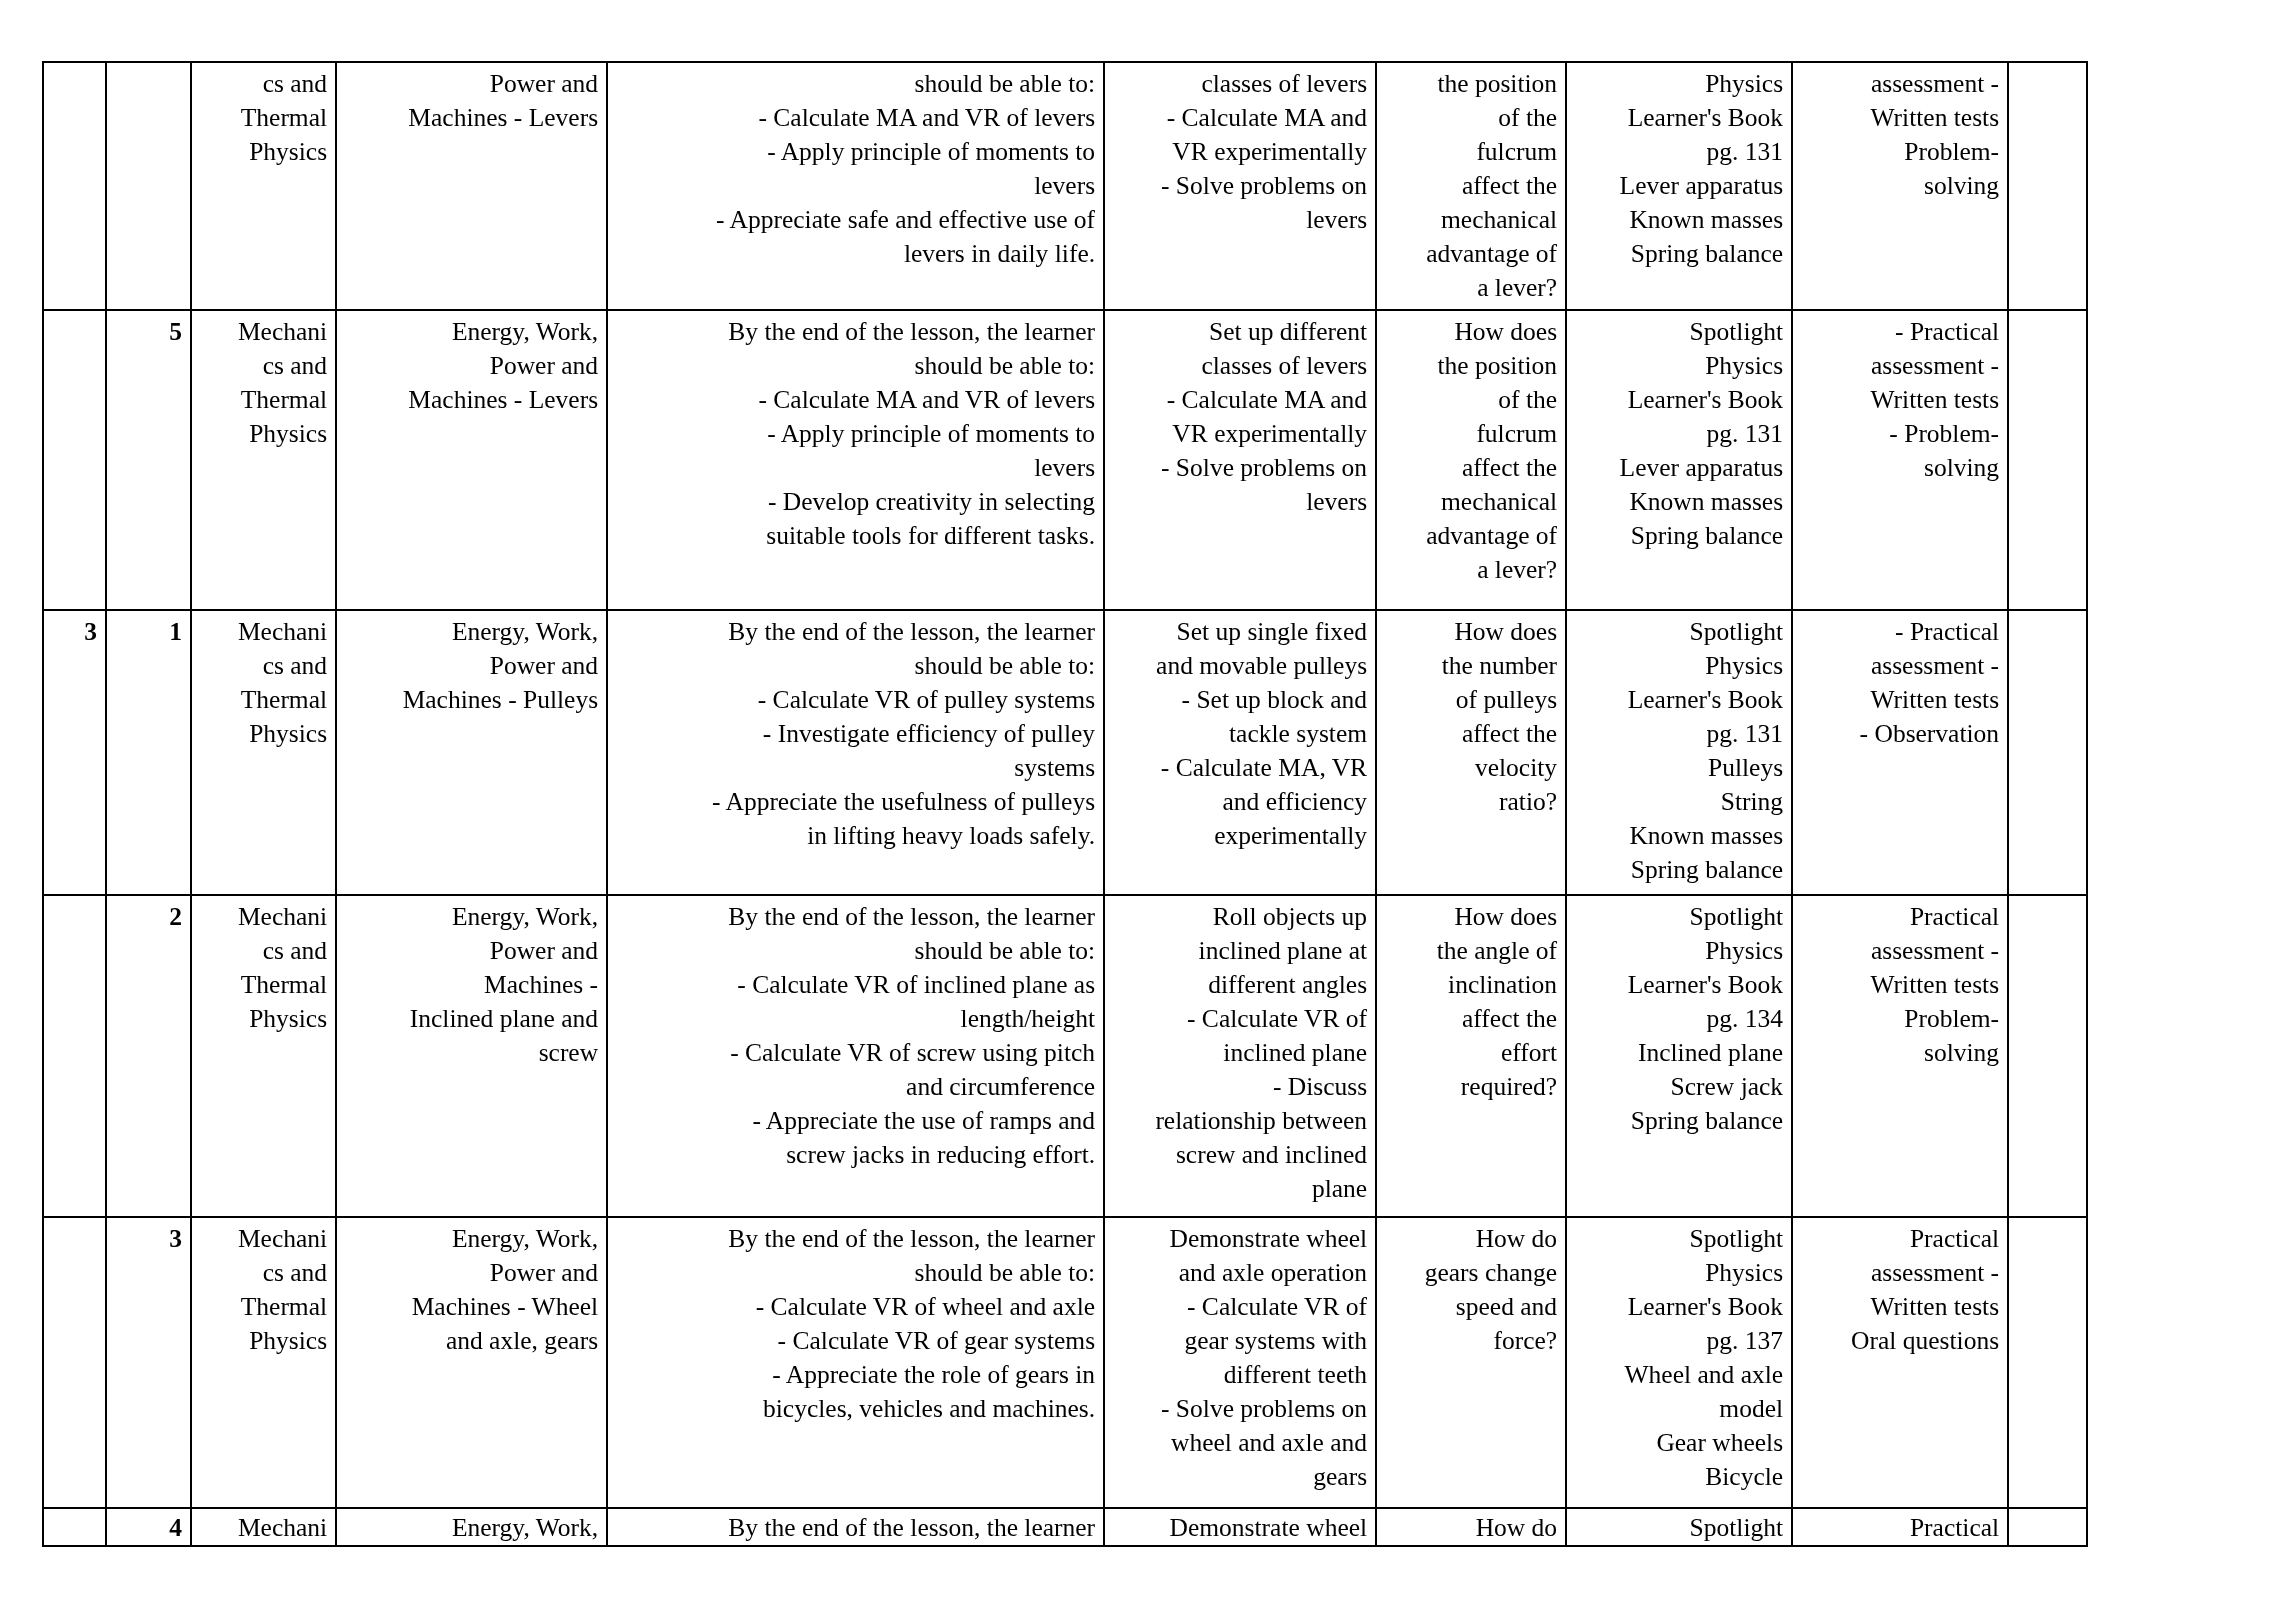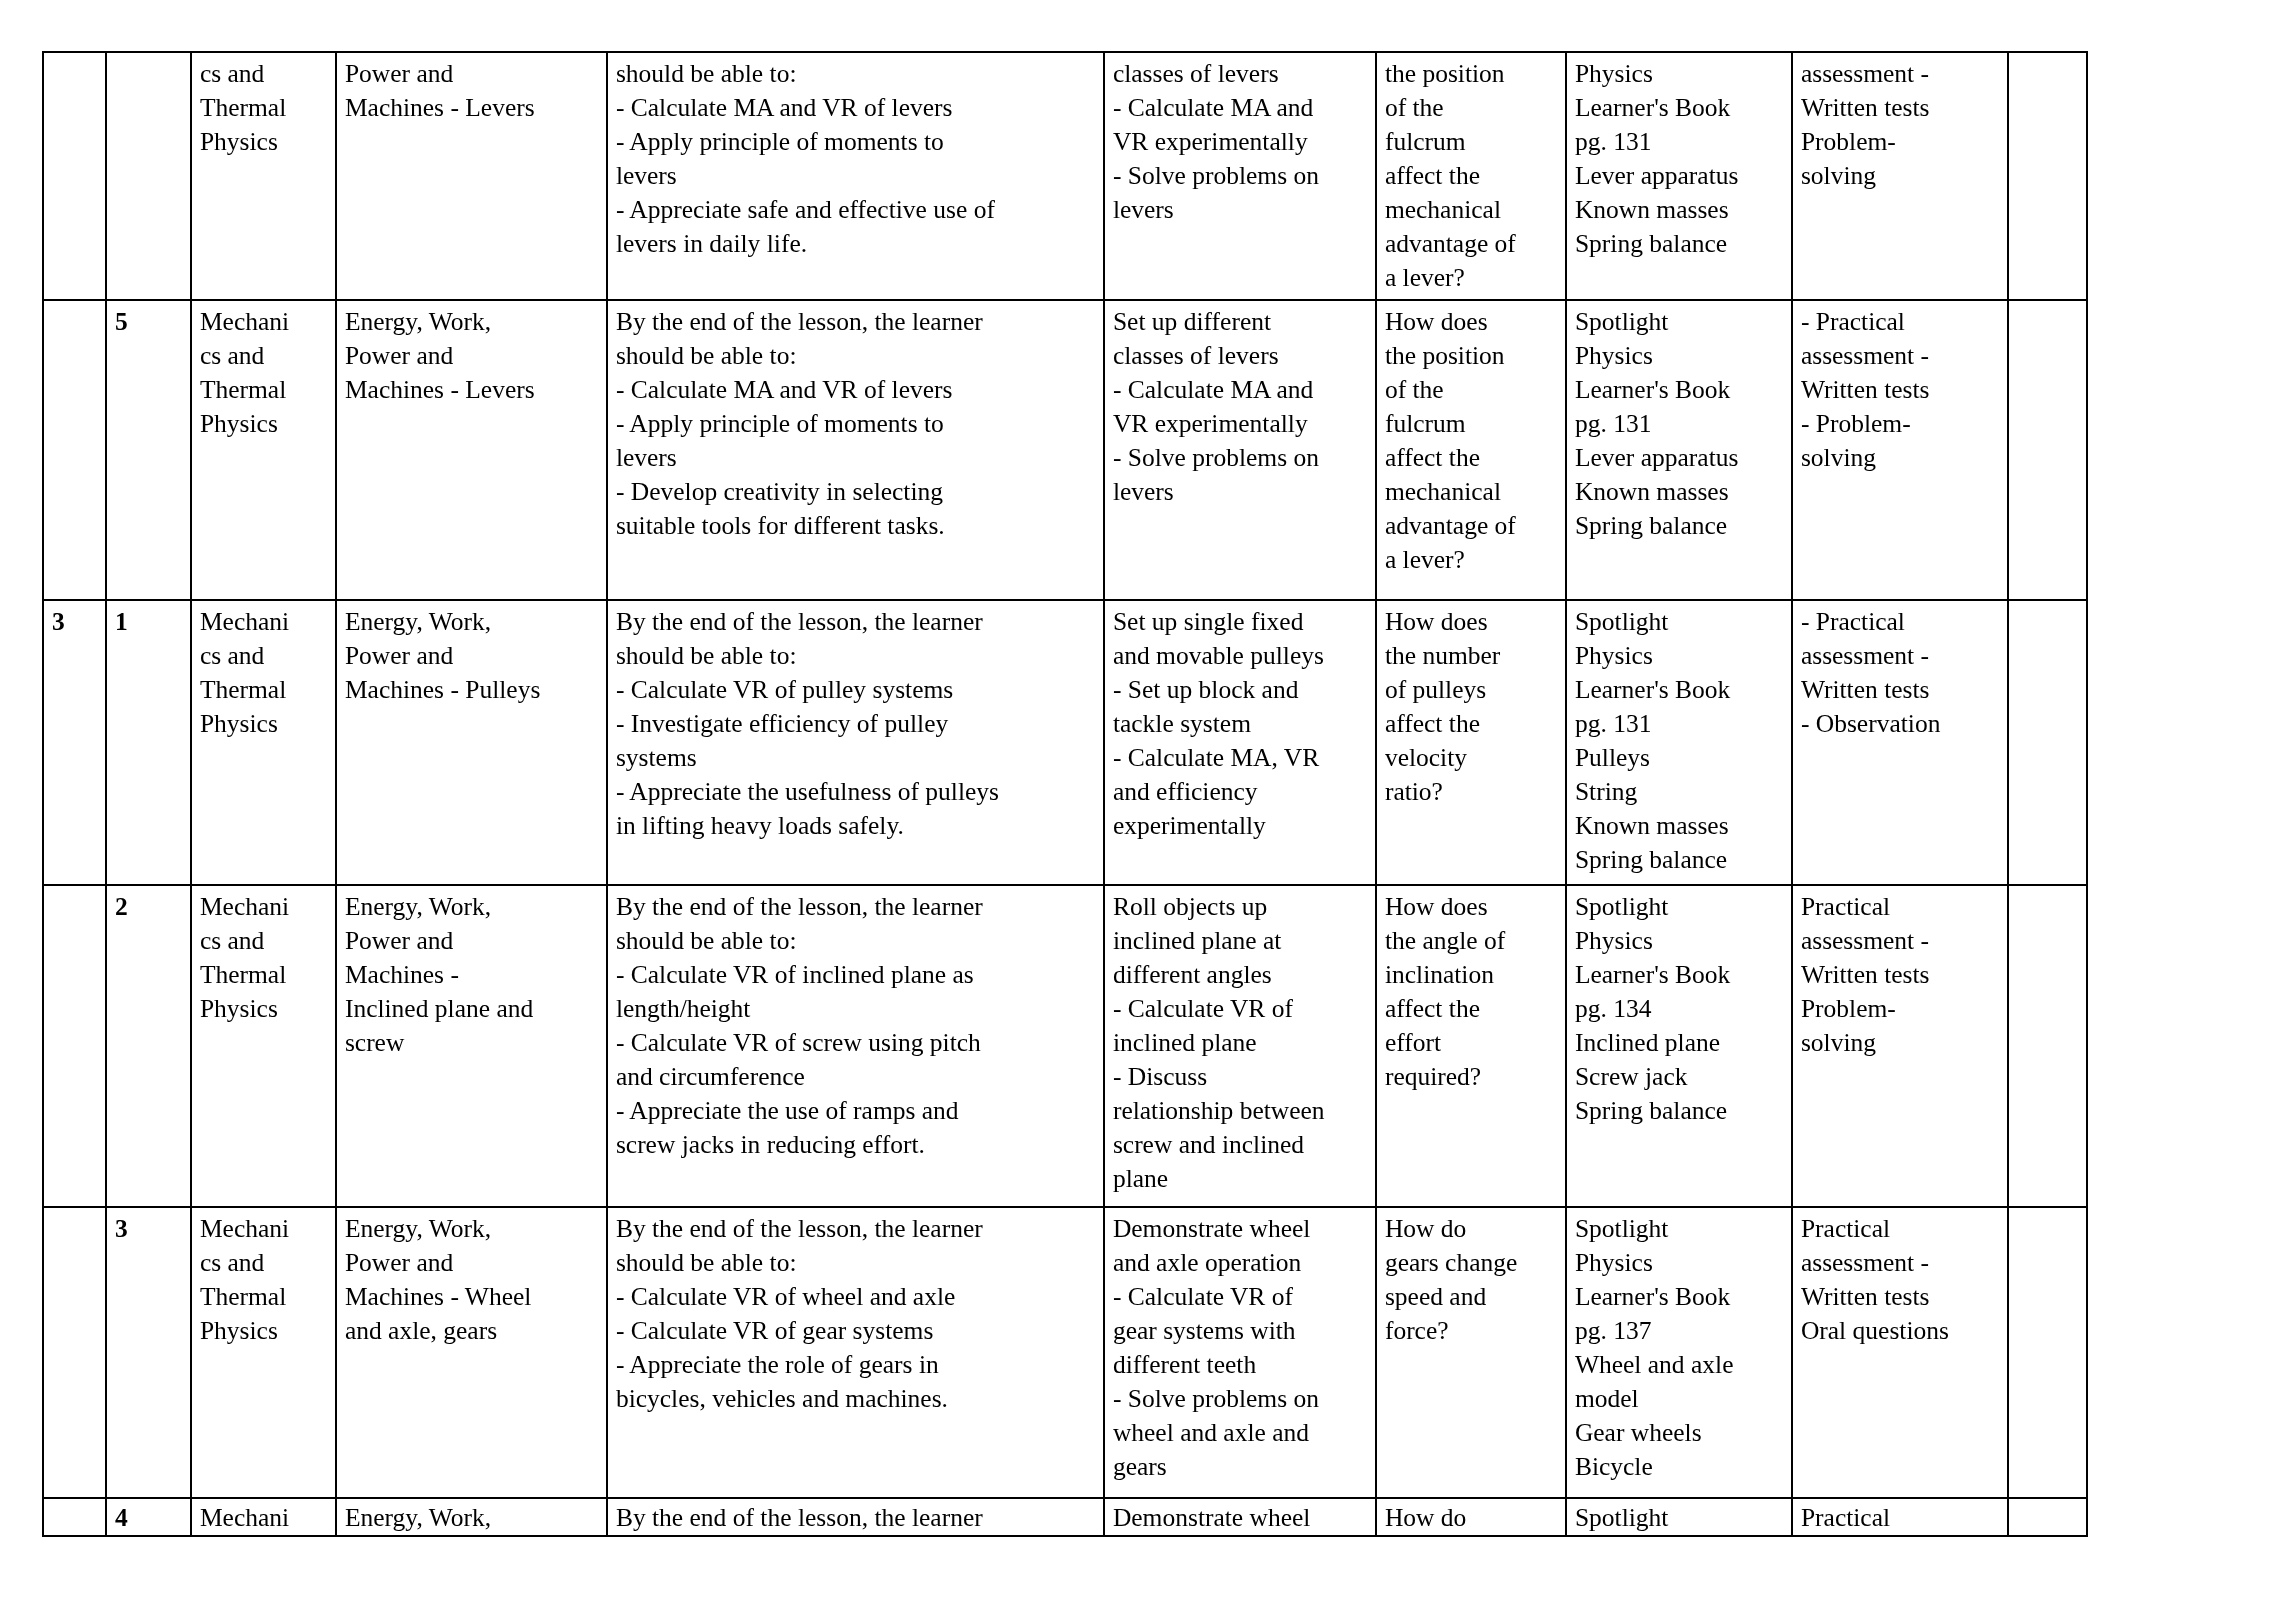--- a/index.html
+++ b/index.html
@@ -7,25 +7,26 @@
     position:relative;
     width:2295px;
     height:1623px;
     background:#ffffff;
     font-family:"Liberation Serif","DejaVu Serif",serif;
     color:#000;
   }
   table.scheme{
     position:absolute;
     left:42px;
-    top:51px;
+    top:61px;
     width:2042px;
     border-collapse:collapse;
     table-layout:fixed;
     background:#fff;
+    text-align:right;
   }
   table.scheme td{
     border:2px solid #000;
     border-top-width:2.6px;
     border-bottom-width:2.6px;
     vertical-align:top;
     padding:3.9px 7.9px;
     font-size:25.5px;
     line-height:34px;
     white-space:pre-line;

